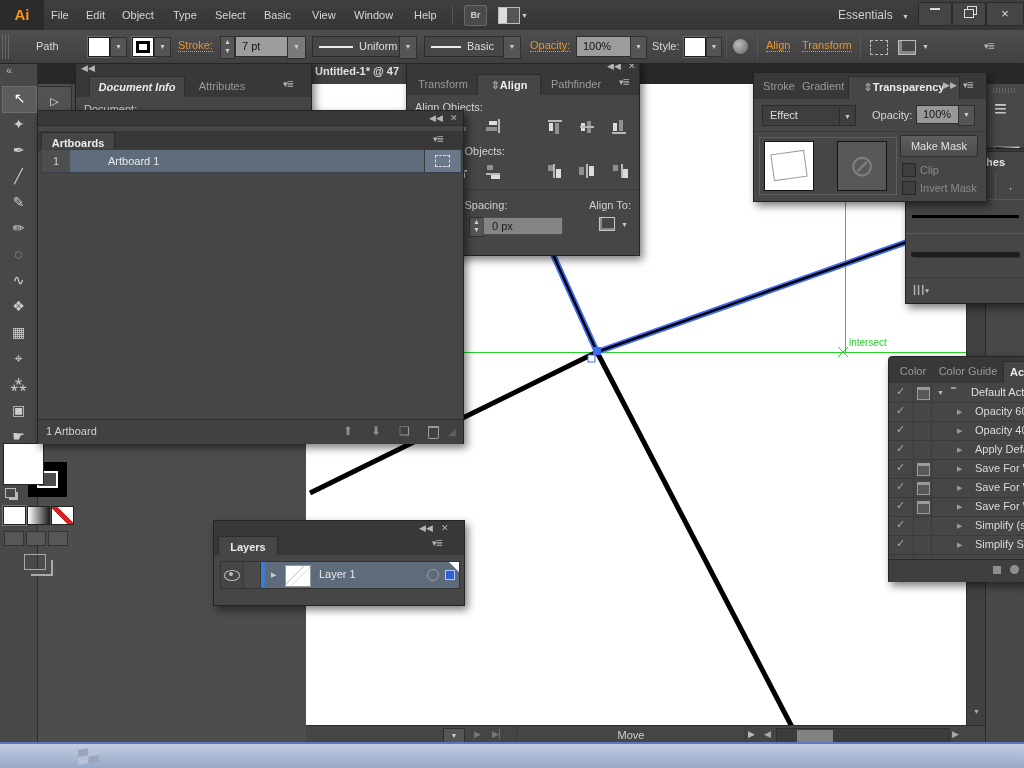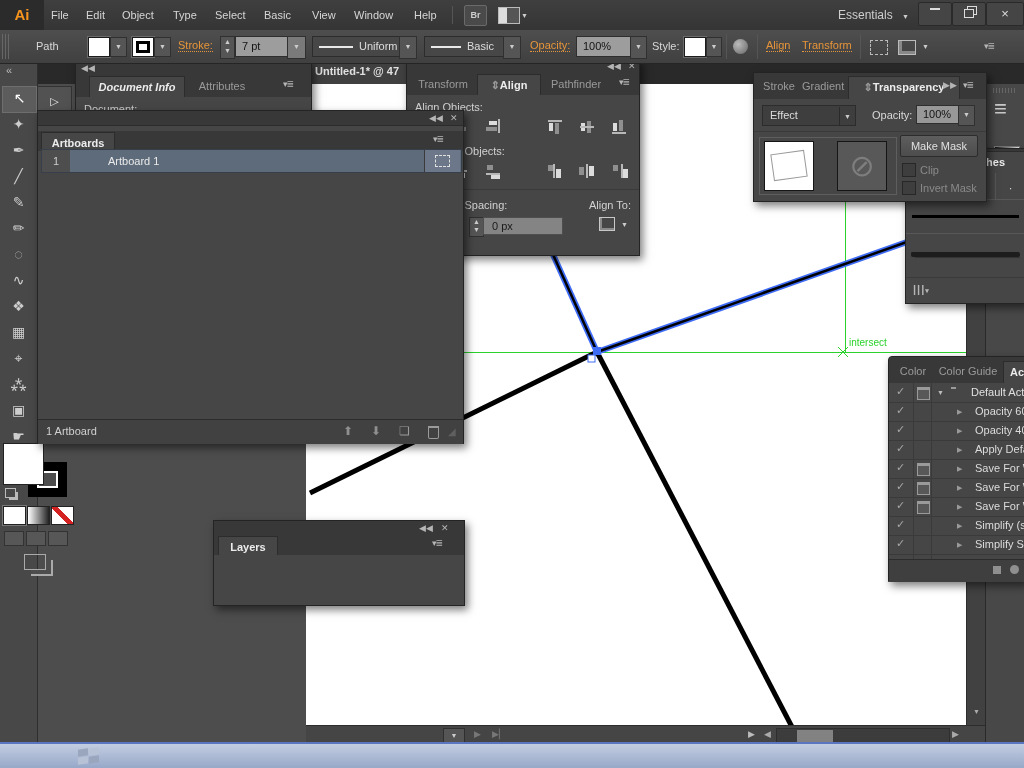--- a/index.html
+++ b/index.html
@@ -84,20 +84,23 @@
   </div>
 
   <div class="abs" style="left:966px;top:84px;width:19px;height:643px;background:#414141;border-left:1px solid #2d2d2d;z-index:2;">
     <span class="abs caret" style="left:6px;top:624px;color:#aaa;">▼</span>
   </div>
 
   <div class="abs" style="left:306px;top:725px;width:679px;height:19px;background:#454545;border-top:1px solid #2d2d2d;z-index:2;">
     <span class="abs ddbtn" style="left:137px;top:2px;width:20px;height:14px;line-height:13px;">▼</span>
     <span class="abs" style="left:168px;top:3px;color:#777;font-size:9px;">▶</span>
     <span class="abs" style="left:186px;top:3px;color:#777;font-size:9px;">▶▏</span>
+    <div class="abs" style="left:210px;top:0;width:228px;height:19px;border-left:1px solid #383838;border-right:1px solid #383838;text-align:center;">
+      <span style="line-height:19px;color:#cfcfcf;">Move</span>
+    </div>
     <span class="abs" style="left:442px;top:3px;color:#bbb;font-size:9px;">▶</span>
     <span class="abs" style="left:458px;top:3px;color:#aaa;font-size:9px;">◀</span>
     <div class="abs" style="left:470px;top:2px;width:172px;height:15px;background:#3c3c3c;border:1px solid #2e2e2e;">
       <div class="abs" style="left:20px;top:1px;width:36px;height:12px;background:#828282;"></div>
     </div>
     <span class="abs" style="left:646px;top:3px;color:#aaa;font-size:9px;">▶</span>
   </div>
 
   <div class="abs" style="left:985px;top:84px;width:39px;height:658px;background:#484848;border-left:1px solid #2a2a2a;z-index:3;">
     <div class="abs grip" style="left:7px;top:4px;width:24px;height:5px;"></div>
@@ -404,20 +407,33 @@
 
   <div class="panel" style="left:213px;top:520px;width:250px;height:84px;z-index:13;">
     <div class="phead">
       <span class="abs hbtns" style="left:205px;top:2px;">◀◀</span>
       <span class="abs hbtns" style="left:227px;top:2px;">✕</span>
     </div>
     <div class="tabrow" style="top:14px;height:20px;">
       <div class="tab active" style="left:4px;top:1px;width:58px;height:19px;"><span>Layers</span></div>
       <span class="abs pmenu" style="left:218px;top:3px;">▾≣</span>
     </div>
+    <div class="abs rowhl" style="left:6px;top:40px;width:238px;height:26px;border:1px solid #333;">
+      <span class="abs" style="left:0;top:0;width:22px;height:26px;background:#464646;border-right:1px solid #3a3a3a;">
+        <span class="eye" style="position:absolute;left:3px;top:8px;"></span>
+        </span>
+      <span class="abs" style="left:23px;top:0;width:16px;height:26px;background:#4a4a4a;border-right:1px solid #3a3a3a;"></span>
+      <span class="abs" style="left:40px;top:0;width:4px;height:26px;background:#3a7bd5;"></span>
+      <span class="abs caret" style="left:50px;top:9px;color:#ccc;">▶</span>
+      <span class="abs" style="left:64px;top:3px;width:24px;height:20px;background:linear-gradient(135deg,#fff 40%,#bbb 41%,#fff 43%,#fff 55%,#bbb 56%,#fff 58%);border:1px solid #999;"></span>
+      <span class="abs" style="left:98px;top:6px;color:#e8e8e8;">Layer 1</span>
+      <span class="abs" style="left:206px;top:7px;width:10px;height:10px;border:1px solid #9a9a9a;border-radius:50%;"></span>
+      <span class="abs" style="left:224px;top:8px;width:8px;height:8px;background:#2f5fd7;border:1px solid #b8c4ff;"></span>
+      <span class="abs" style="right:0;top:0;width:0;height:0;border-left:10px solid transparent;border-top:10px solid #fff;"></span>
+    </div>
   </div>
 
   <div class="abs" style="left:0;top:742px;width:1024px;height:26px;background:linear-gradient(#c3cde2,#93a5c6);border-top:2px solid #5a76c0;z-index:20;">
     <span class="wflag abs" style="left:78px;top:4px;">
       <i style="left:0;top:1px;"></i>
         <i style="left:11px;top:0;background:#b8c2d6;"></i>
         <i style="left:0;top:9px;background:#b8c2d6;"></i>
         <i style="left:11px;top:8px;"></i>
     </span>
 

